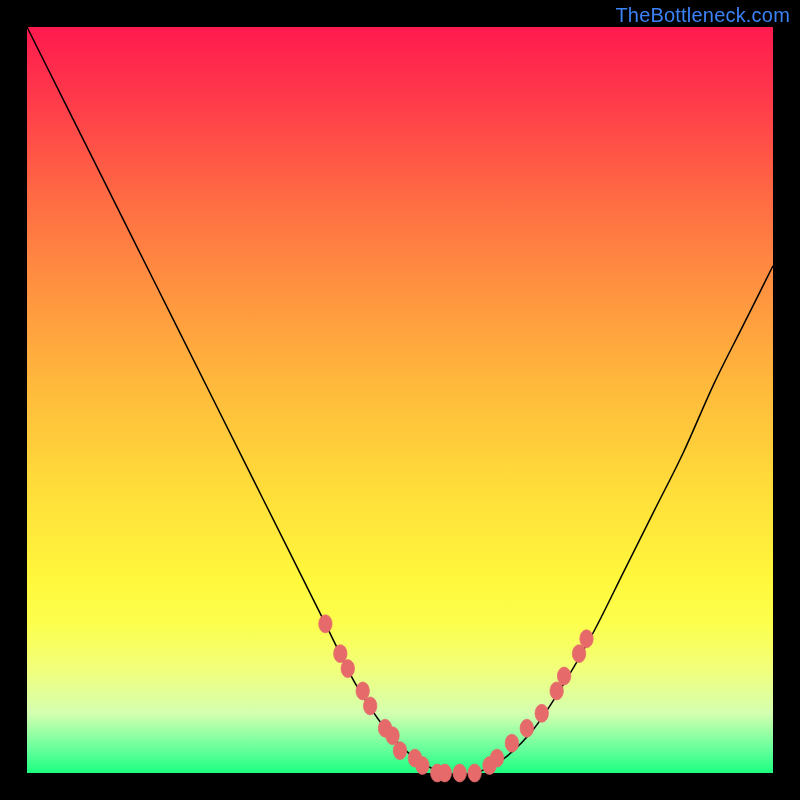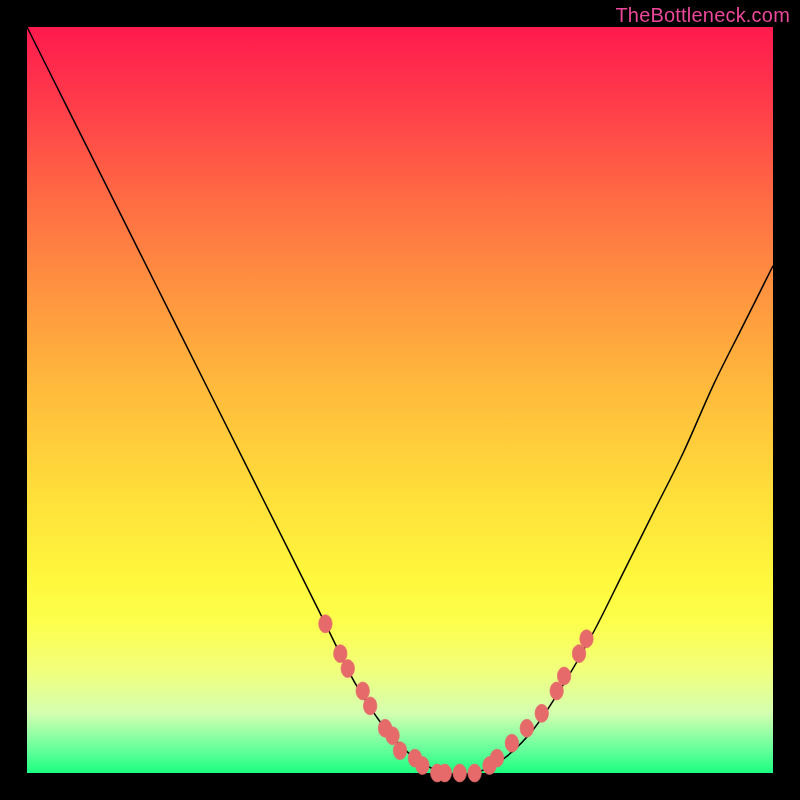--- a/index.html
+++ b/index.html
@@ -29,21 +29,21 @@
       #f2ff7a 86%,
       #d4ffb0 92%,
       #62ff9a 97%,
       #1cff80 100%
     );
   }
   .watermark {
     position: absolute;
     top: 4px;
     right: 10px;
-    color: #ec4899;
+    color: #3b82f6;
     font-size: 20px;
     font-weight: 500;
     letter-spacing: 0.2px;
     user-select: none;
   }
   svg.curve {
     position: absolute;
     left: 0;
     top: 0;
     width: 746px;

